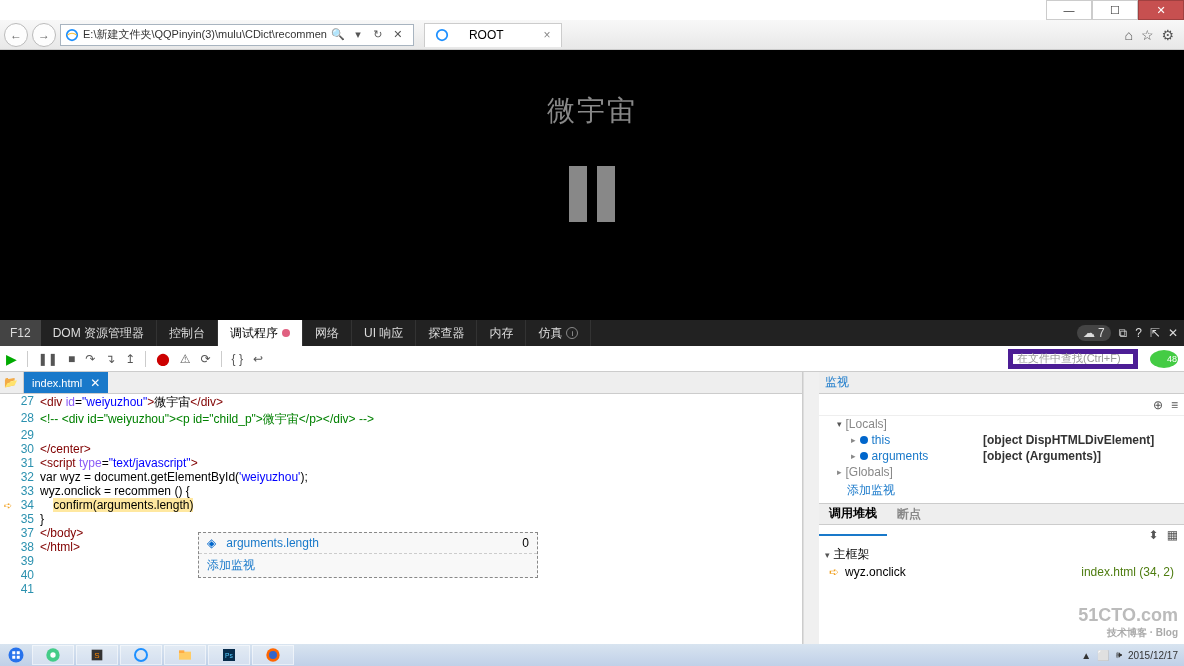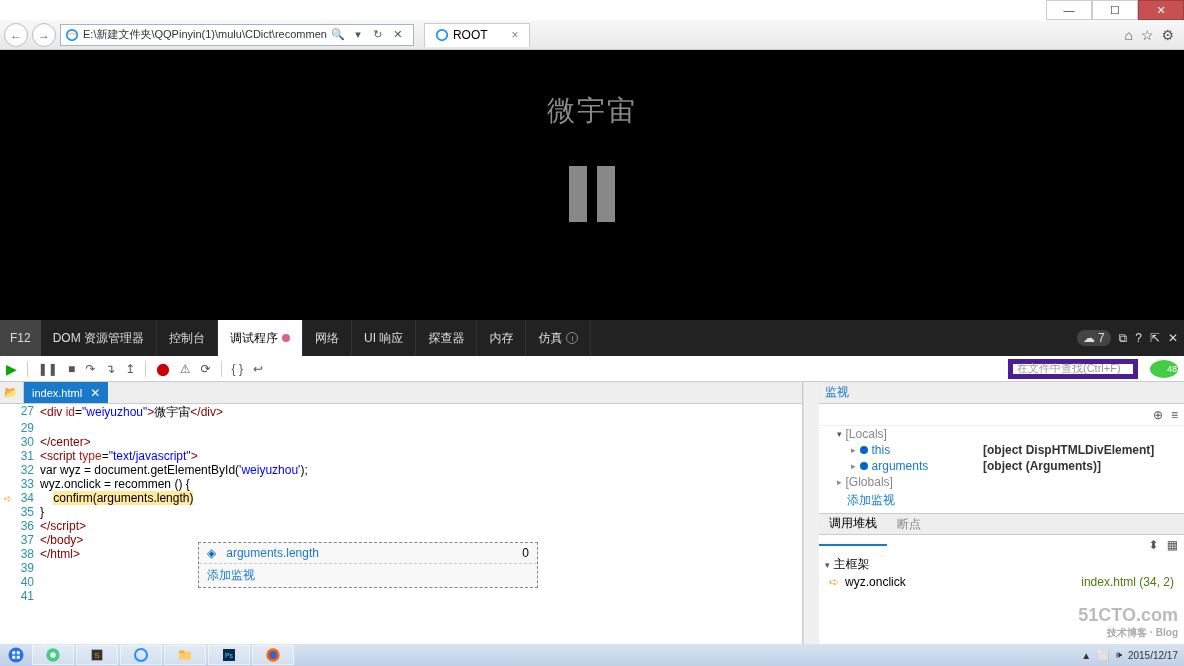--- a/index.html
+++ b/index.html
@@ -8,34 +8,34 @@
 .window-ctrl { position: absolute; top: 0; right: 0; height: 20px; display: flex; }
 .wbtn { width: 46px; height: 20px; display: flex; align-items: center; justify-content: center; font-size: 11px; color: #333; background: #fff; border: 1px solid #ccc; cursor: pointer; }
 .wbtn.close { background: #c75050; color: #fff; border-color: #a04040; }
 
 .nav-bar { position: absolute; top: 20px; left: 0; right: 0; height: 30px; background: linear-gradient(#f8f8f8,#e8e8e8); display: flex; align-items: center; padding: 0 4px; gap: 4px; border-bottom: 1px solid #ccc; }
 .nav-btn { width: 24px; height: 24px; border: 1px solid #bbb; border-radius: 50%; background: #fdfdfd; display: flex; align-items: center; justify-content: center; cursor: pointer; color: #666; font-size: 12px; }
 .addr { flex: 0 0 300px; height: 22px; border: 1px solid #a8b4c0; background: #fff; display: flex; align-items: center; padding: 0 4px; font-size: 11px; color: #333; }
 .addr .ie-icon { width: 14px; height: 14px; margin-right: 4px; color: #1e90ff; }
 .addr-ctl { display: flex; gap: 2px; padding: 0 2px; }
 .addr-ctl span { width: 18px; height: 18px; display: flex; align-items: center; justify-content: center; font-size: 11px; color: #555; cursor: pointer; }
-.tab { height: 24px; padding: 0 10px; background: #fff; border: 1px solid #ccc; border-bottom: none; display: flex; align-items: center; gap: 4px; font-size: 12px; margin-left: 6px; }
+.tab { height: 24px; padding: 0 10px; background: #fff; border: 1px solid #ccc; border-bottom: none; display: flex; align-items: center; gap: 20px; font-size: 12px; margin-left: 6px; }
 .tab .ie-icon { width: 14px; height: 14px; color: #1e90ff; }
 .tab .x { color: #888; cursor: pointer; font-size: 12px; margin-left: 20px;}
 .nav-right { margin-left: auto; display: flex; gap: 8px; padding-right: 6px; }
 .nav-right span { color: #555; font-size: 14px; cursor: pointer; }
 
 .content { position: absolute; top: 50px; left: 0; right: 0; height: 270px; background: #000; display: flex; flex-direction: column; align-items: center; color: #aaa; }
 .content .title { font-size: 28px; color: #888; margin-top: 42px; letter-spacing: 2px;}
 .pause { margin-top: 36px; display: flex; gap: 10px; }
 .pause div { width: 18px; height: 56px; background: #888; }
 
 .devtools { position: absolute; top: 320px; left: 0; right: 0; bottom: 22px; display: flex; flex-direction: column; background: #fff; }
 
-.dt-tabs { height: 36px; background: #222; color: #ddd; display: flex; align-items: stretch; font-size: 12px; justify-content: space-between; }
+.dt-tabs { height: 26px; background: #222; color: #ddd; display: flex; align-items: stretch; font-size: 12px; justify-content: space-between; }
 .dt-tabs .f12 { background: #444; padding: 0 10px; display:flex; align-items:center; }
 .dt-tabs .tabi { padding: 0 12px; display:flex; align-items:center; gap:4px; cursor: pointer; border-right: 1px solid #333; }
 .dt-tabs .tabi.active { background: #fff; color: #000; }
 .dt-tabs .rec { width:8px; height:8px; border-radius:50%; background:#e06080; }
 .dt-tabs .right { margin-left: auto; display:flex; align-items:center; gap:8px; padding-right:6px; }
 .dt-tabs .right span { cursor:pointer; font-size:12px;}
 .dt-tabs .info-i { width:12px;height:12px;border:1px solid #888;border-radius:50%;display:inline-flex;align-items:center;justify-content:center;font-size:8px;color:#aaa;}
 .dt-tabs .pill { background:#444; padding:1px 6px; border-radius:8px; font-size:10px; display:inline-flex; align-items:center; gap:3px;}
 
 .dt-toolbar { height: 26px; border-bottom: 1px solid #ccc; display:flex; align-items:center; padding: 0 6px; gap: 10px; font-size:12px; color:#555;}
@@ -54,21 +54,21 @@
 
 .code { flex:1; overflow:auto; font-family: Consolas, monospace; font-size:12px; position:relative;}
 .code-line { display:flex; }
 .gutter-bp { width:16px; text-align:center; }
 .gutter-ln { width:24px; text-align:right; padding-right:6px; color:#2b91af; }
 .code-text { flex:1; white-space:pre; }
 .hl-bp-line .code-text { }
 .hl-bp { background:#ffe8a0; }
 .bp-arrow { color:#f0a020; font-size:10px; }
 
-.tag { color:#800000; } .attr { color:#b91c1c; } .str { color:#00f; } .cmt { color:#008000; } .kw { color:#000000; } .fn { color:#000; }
+.tag { color:#800000; } .attr { color:#8b5cf6; } .str { color:#00f; } .cmt { color:#008000; } .kw { color:#000000; } .fn { color:#000; }
 
 .hover-popup { position:absolute; left:198px; top:138px; width:340px; border:1px dashed #888; background:#f8f8f8; font-size:12px; }
 .hover-popup .row1 { display:flex; padding:3px 8px; gap:10px; border-bottom:1px dashed #ccc;}
 .hover-popup .blue { color:#1979ca;}
 .hover-popup .row2 { padding:3px 8px; color:#1979ca; cursor:pointer;}
 
 .dt-right { width: 365px; display:flex; flex-direction:column; font-size:12px;}
 .watch-hdr { height:22px; background:#eee; border-bottom:1px solid #ccc; display:flex; align-items:center; padding:0 6px; color:#1979ca;}
 .watch-toolbar { height:22px; display:flex; justify-content:flex-end; gap:8px; padding:0 6px; align-items:center; color:#555; border-bottom:1px solid #eee;}
 .watch-list { }
@@ -78,21 +78,21 @@
 .wl-row .cat { color:#888;}
 .wl-row.indent1 .exp { padding-left: 14px;}
 .wl-row.indent2 .exp { padding-left: 28px;}
 .tri { color:#888; font-size:9px; cursor:pointer;}
 .tri.open { color:#555;}
 .blue { color:#1979ca; }
 .dot { width:8px;height:8px;border-radius:50%; background:#06c;}
 .add-watch { color:#1979ca; padding-left:28px; cursor:pointer; padding-top:2px; padding-bottom:4px;}
 
 .stack-hdr { height:22px; background:#eee; border-top:1px solid #ccc; border-bottom:1px solid #ccc; display:flex;align-items:center;}
-.stack-hdr .sh { padding:12px 10px; cursor:pointer;}
+.stack-hdr .sh { padding:12px 10px; cursor:pointer;font-weight:bold;}
 .stack-hdr .sh.active { border-bottom:2px solid #1979ca; color:#000;}
 .stack-hdr .sh.inactive { color:#888;}
 .stack-toolbar { height:20px; display:flex;justify-content:flex-end;gap:8px;padding:0 6px;align-items:center;color:#555;}
 .stack-list { }
 .sl-group { display:flex; align-items:center; padding:1px 6px; gap:4px;}
 .sl-row { display:flex; padding:1px 10px; align-items:center;}
 .sl-row .arr { color:#f0a020; margin-right:6px;}
 .sl-row .fn { flex:1;}
 .sl-row .loc { color:#4d7c0f;}
 
@@ -121,21 +121,21 @@
 <div class="nav-bar">
   <div class="nav-btn">←</div>
   <div class="nav-btn">→</div>
   <div class="addr">
     <span class="ie-icon">
       <svg class="ie-svg" viewBox="0 0 24 24" width="14" height="14">
           <circle cx="12" cy="12" r="9" fill="none" stroke="#1e90ff" stroke-width="3"></circle>
           <path d="M4 12 Q12 6 20 12" fill="none" stroke="#f5c040" stroke-width="2"></path>
         </svg>
     </span>
-    <span style="flex:1;overflow:hidden;white-space:nowrap;text-overflow:ellipsis">E:\新建文件夹\QQPinyin(1)\mulu\CDict\recommen</span>
+    <span style="flex:1;overflow:hidden;white-space:nowrap;text-overflow:ellipsis">E:\新建文件夹\QQPinyin(3)\mulu\CDict\recommen</span>
     <div class="addr-ctl">
       <span>🔍</span>
       <span>▾</span>
       <span>↻</span>
       <span>✕</span>
     </div>
   </div>
   <div class="tab">
     <span class="ie-icon">
       <svg class="ie-svg" viewBox="0 0 24 24" width="14" height="14">
@@ -217,20 +217,25 @@
       </div>
       <div class="code" id="code-area">
 
         <div class="code-line">
             <div class="gutter-bp"></div>
             <div class="gutter-ln">27</div>
             <div class="code-text"><span class="tag">&lt;div</span> <span class="attr">id</span>=<span class="str">"weiyuzhou"</span><span class="tag">&gt;</span>微宇宙<span class="tag">&lt;/div&gt;</span></div>
           </div>
           <div class="code-line">
             <div class="gutter-bp"></div>
+            <div class="gutter-ln">28</div>
+            <div class="code-text"><span class="cmt">&lt;!-- &lt;div id="weiyuzhou"&gt;&lt;p id="child_p"&gt;微宇宙&lt;/p&gt;&lt;/div&gt; --&gt;</span></div>
+          </div>
+          <div class="code-line">
+            <div class="gutter-bp"></div>
             <div class="gutter-ln">29</div>
             <div class="code-text"></div>
           </div>
           <div class="code-line">
             <div class="gutter-bp"></div>
             <div class="gutter-ln">30</div>
             <div class="code-text"><span class="tag">&lt;/center&gt;</span></div>
           </div>
           <div class="code-line">
             <div class="gutter-bp"></div>
@@ -249,25 +254,20 @@
           </div>
           <div class="code-line hl-bp-line">
             <div class="gutter-bp"><span class="bp-arrow">➪</span></div>
             <div class="gutter-ln">34</div>
             <div class="code-text">    <span class="hl-bp">confirm(arguments.length)</span></div>
           </div>
           <div class="code-line">
             <div class="gutter-bp"></div>
             <div class="gutter-ln">35</div>
             <div class="code-text">}</div>
-          </div>
-          <div class="code-line">
-            <div class="gutter-bp"></div>
-            <div class="gutter-ln">36</div>
-            <div class="code-text"><span class="tag">&lt;/script&gt;</span></div>
           </div>
           <div class="code-line">
             <div class="gutter-bp"></div>
             <div class="gutter-ln">37</div>
             <div class="code-text"><span class="tag">&lt;/body&gt;</span></div>
           </div>
           <div class="code-line">
             <div class="gutter-bp"></div>
             <div class="gutter-ln">38</div>
             <div class="code-text"><span class="tag">&lt;/html&gt;</span></div>

